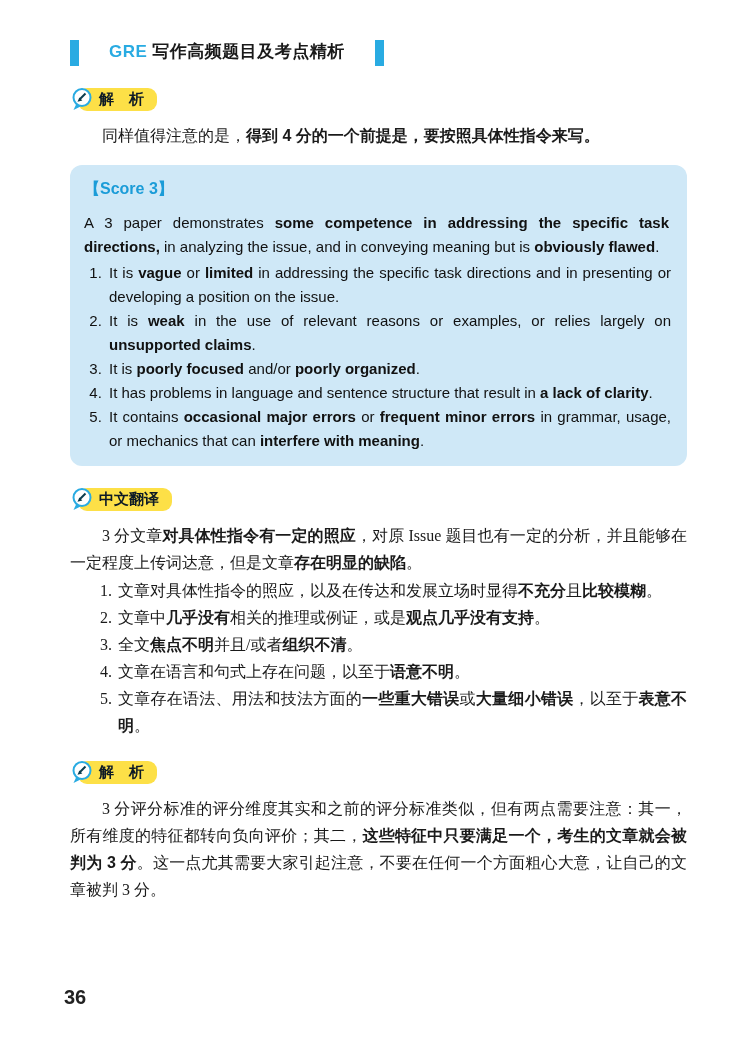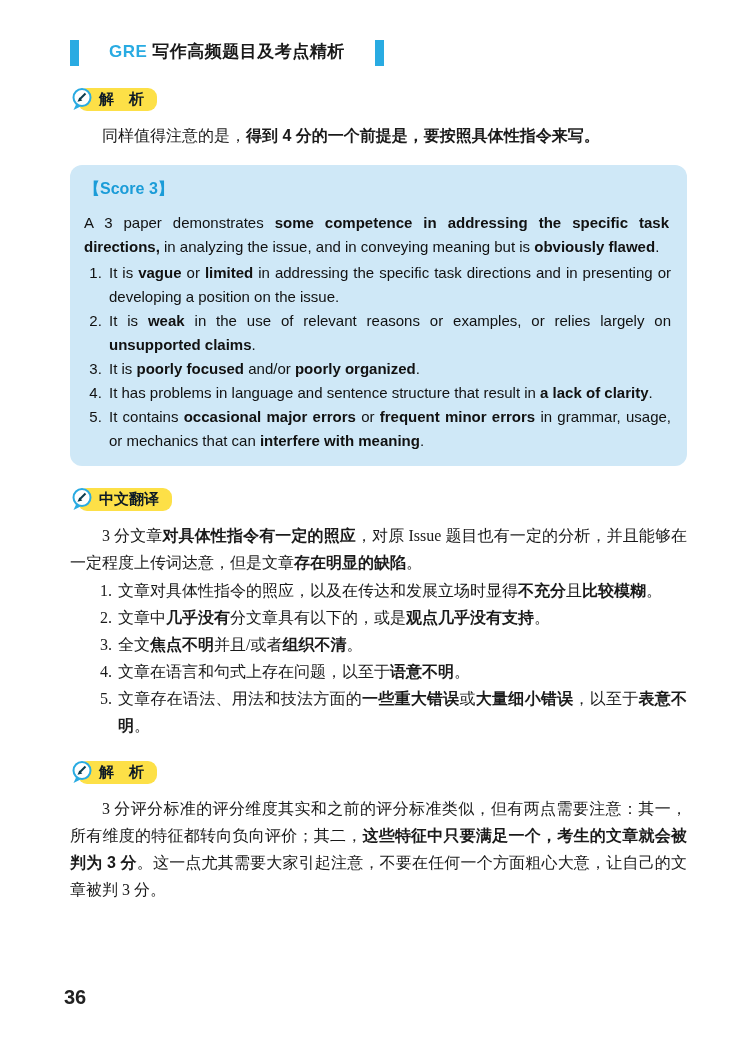--- a/index.html
+++ b/index.html
@@ -109,21 +109,21 @@
         <line x1="15.5" y1="6.5" x2="9.5" y2="12.5" stroke="#0b3c4d" stroke-width="2"></line>
         <polygon points="7.5,14.8 12.3,13.6 9.4,10.4" fill="#0b3c4d"></polygon>
       </svg>
     </span>
     <span class="badge-pill">中文翻译</span>
   </div>
 
   <p class="cn indent"><span>3 分文章</span><span class="b">对具体性指令有一定的照应</span><span>，对原 Issue 题目也有一定的分析，并且能够在一定程度上传词达意，但是文章</span><span class="b">存在明显的缺陷</span><span>。</span></p>
   <ol class="cn-list">
       <li><span>文章对具体性指令的照应，以及在传达和发展立场时显得</span><span class="b">不充分</span><span>且</span><span class="b">比较模糊</span><span>。</span></li>
-      <li><span>文章中</span><span class="b">几乎没有</span><span>分文章具有以下的，或是</span><span class="b">观点几乎没有支持</span><span>。</span></li>
+      <li><span>文章中</span><span class="b">几乎没有</span><span>相关的推理或例证，或是</span><span class="b">观点几乎没有支持</span><span>。</span></li>
       <li><span>全文</span><span class="b">焦点不明</span><span>并且/或者</span><span class="b">组织不清</span><span>。</span></li>
       <li><span>文章在语言和句式上存在问题，以至于</span><span class="b">语意不明</span><span>。</span></li>
       <li><span>文章存在语法、用法和技法方面的</span><span class="b">一些重大错误</span><span>或</span><span class="b">大量细小错误</span><span>，以至于</span><span class="b">表意不明</span><span>。</span></li>
     </ol>
 
   <div class="badge">
     <span class="badge-icon">
       <svg width="23" height="25" viewBox="0 0 23 25">
         <circle cx="12" cy="10.5" r="8.5" fill="#ffffff" stroke="#29abe2" stroke-width="2"></circle>
         <path d="M6.5 16.5 L3.5 23 L10.5 19.5 Z" fill="#29abe2"></path>

